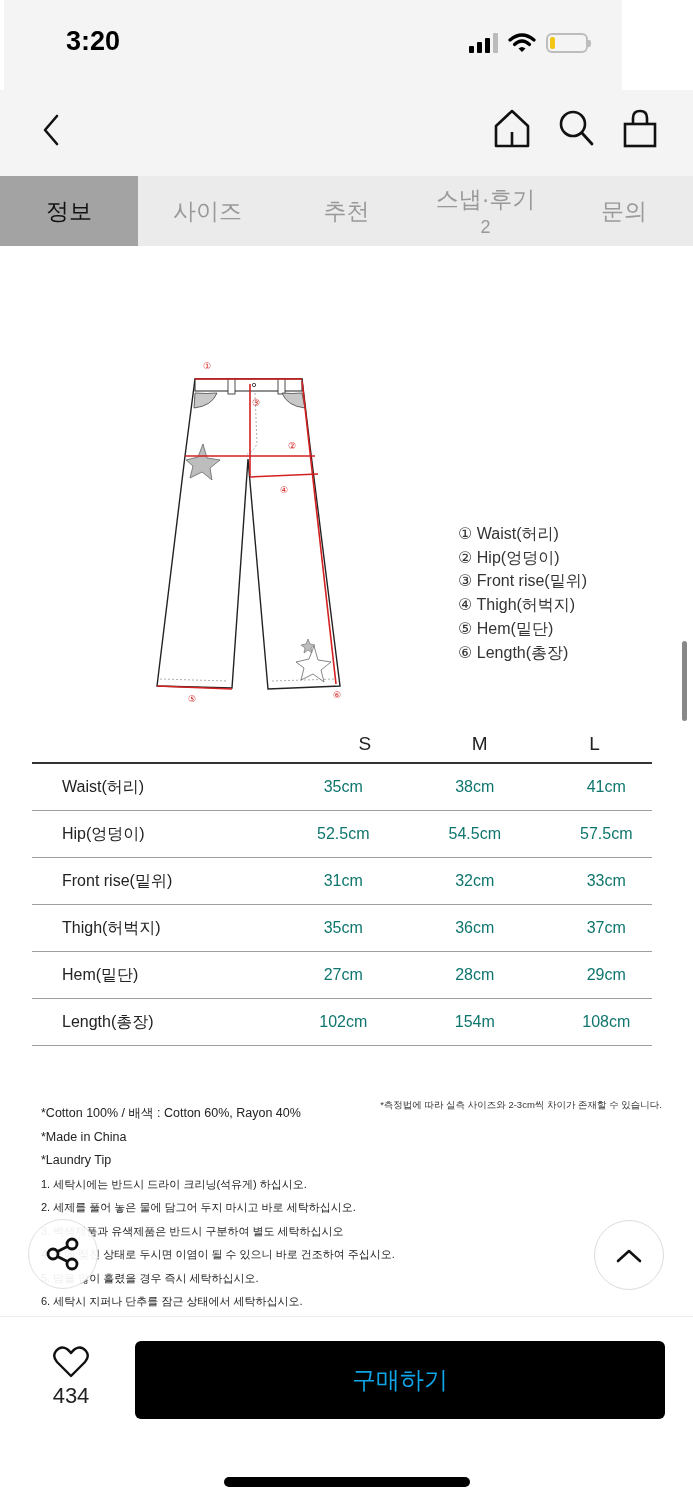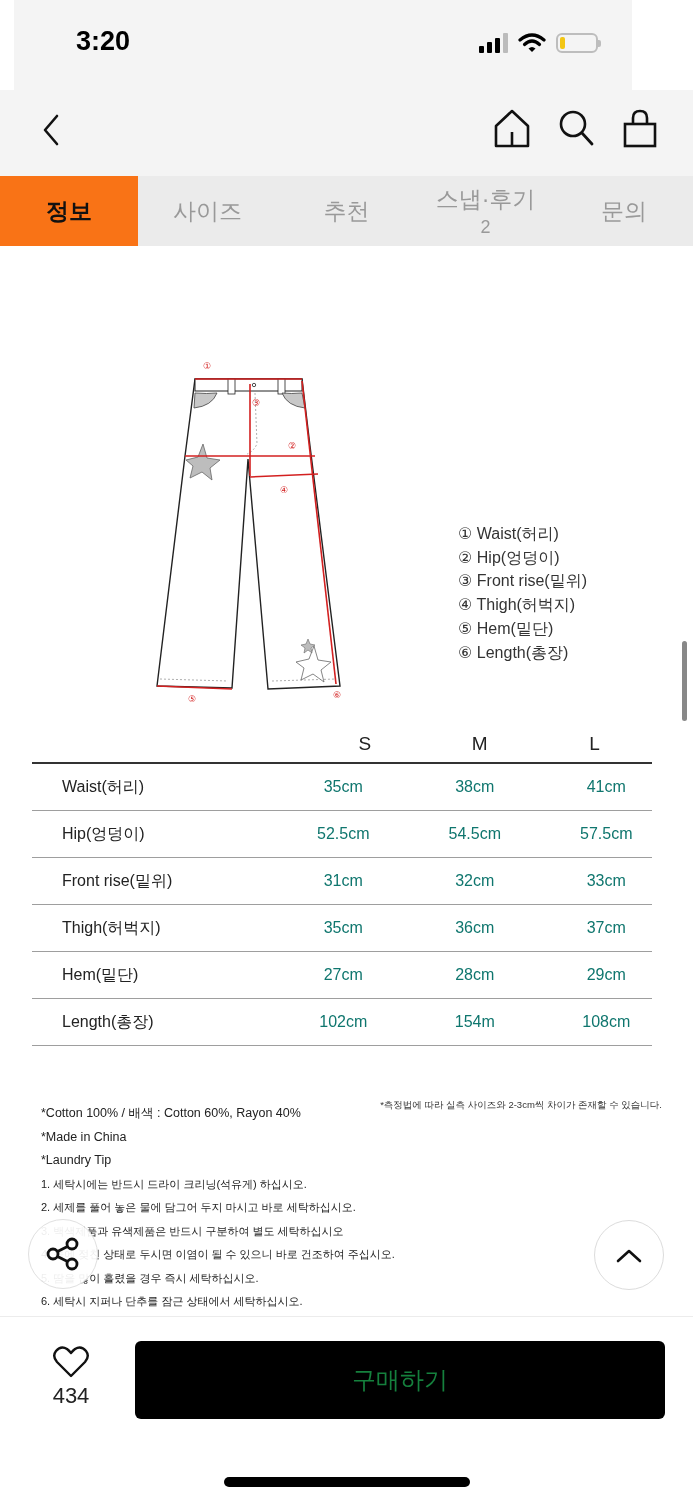--- a/index.html
+++ b/index.html
@@ -1,36 +1,36 @@
 <!DOCTYPE html>
 <html><head>
 <meta charset="utf-8">
 <style>
   * { box-sizing: border-box; margin: 0; padding: 0; }
   html, body { width: 693px; height: 1500px; overflow: hidden; background: #ffffff; }
   body { font-family: "Liberation Sans", "DejaVu Sans", sans-serif; color: #111; position: relative; }
 
-  .status-bar { position: absolute; left: 14px; top: 0; width: 618px; height: 90px; background: #f4f4f4; }
+  .status-bar { position: absolute; left: 4px; top: 0; width: 618px; height: 90px; background: #f4f4f4; }
   .status-time { position: absolute; left: 62px; top: 26px; font-size: 27px; font-weight: bold; color: #000; }
   .status-icons { position: absolute; right: 34px; top: 32px; display: flex; align-items: center; gap: 10px; }
   .signal { display: flex; align-items: flex-end; gap: 3px; height: 20px; }
   .signal span { width: 5px; background: #000; border-radius: 1px; }
   .signal span.dim { background: #bbb; }
   .battery { width: 42px; height: 20px; border: 2px solid #bdbdbd; border-radius: 6px; position: relative; }
   .battery::after { content: ""; position: absolute; right: -5px; top: 5px; width: 3px; height: 7px; background: #bdbdbd; border-radius: 0 2px 2px 0; }
   .battery .level { position: absolute; left: 2px; top: 2px; width: 5px; height: 12px; background: #f3c614; border-radius: 2px; }
 
   .nav-bar { position: absolute; left: 0; top: 90px; width: 693px; height: 86px; background: #f4f4f4; }
   .back-btn { position: absolute; left: 36px; top: 20px; width: 30px; height: 40px; cursor: pointer; }
   .nav-right { position: absolute; right: 34px; top: 18px; display: flex; gap: 26px; }
   .nav-right .ico { width: 38px; height: 40px; cursor: pointer; }
 
   .tabs { position: absolute; left: 0; top: 176px; width: 693px; height: 70px; display: flex; background: #ebebeb; }
   .tab { flex: 0 0 auto; display: flex; flex-direction: column; align-items: center; justify-content: center; font-size: 23px; color: #999; cursor: pointer; }
-  .tab.active { background: #f97316; color: #111; font-weight: bold; }
+  .tab.active { background: #a3a3a3; color: #111; font-weight: normal; }
   .tab .sub { font-size: 18px; color: #999; margin-top: 2px; }
 
   .content { position: absolute; left: 0; top: 246px; width: 693px; height: 1070px; background: #fff; overflow: hidden; }
 
   .diagram { position: absolute; left: 150px; top: 110px; width: 215px; height: 360px; }
   .legend { position: absolute; left: 458px; top: 276px; font-size: 16px; color: #333; line-height: 23.7px; }
 
   .size-table { position: absolute; left: 32px; top: 480px; width: 620px; }
   .size-head { display: flex; height: 38px; align-items: center; border-bottom: 2px solid #333; }
   .size-row { display: flex; height: 47px; align-items: center; border-bottom: 1px solid #9e9e9e; gap: 40px; }
@@ -43,21 +43,21 @@
   .details .sm { font-size: 11px; }
 
   .share-btn { position: absolute; left: 28px; top: 1219px; width: 70px; height: 70px; border-radius: 50%; background: rgba(255,255,255,0.92); border: 1px solid #e0e0e0; display: flex; align-items: center; justify-content: center; cursor: pointer; }
   .top-btn { position: absolute; left: 594px; top: 1220px; width: 70px; height: 70px; border-radius: 50%; background: #fff; border: 1px solid #dcdcdc; display: flex; align-items: center; justify-content: center; cursor: pointer; }
 
   .scrollbar { position: absolute; left: 682px; top: 641px; width: 5px; height: 80px; background: #888; border-radius: 3px; }
 
   .bottom-bar { position: absolute; left: 0; top: 1316px; width: 693px; height: 184px; background: #fff; border-top: 1px solid #ececec; }
   .like { position: absolute; left: 38px; top: 28px; width: 66px; display: flex; flex-direction: column; align-items: center; cursor: pointer; }
   .like-count { font-size: 22px; color: #222; margin-top: 4px; }
-  .buy-btn { position: absolute; left: 135px; top: 24px; width: 530px; height: 78px; background: #000; color: #15803d; border-radius: 6px; font-size: 24px; display: flex; align-items: center; justify-content: center; cursor: pointer; }
+  .buy-btn { position: absolute; left: 135px; top: 24px; width: 530px; height: 78px; background: #000; color: #0ea5e9; border-radius: 6px; font-size: 24px; display: flex; align-items: center; justify-content: center; cursor: pointer; }
   .home-indicator { position: absolute; left: 224px; top: 160px; width: 246px; height: 10px; background: #000; border-radius: 5px; }
 </style>
 </head>
 <body>
 
 <div class="status-bar">
   <div class="status-time">3:20</div>
   <div class="status-icons">
     <div class="signal">
       <span style="height:7px"></span>

